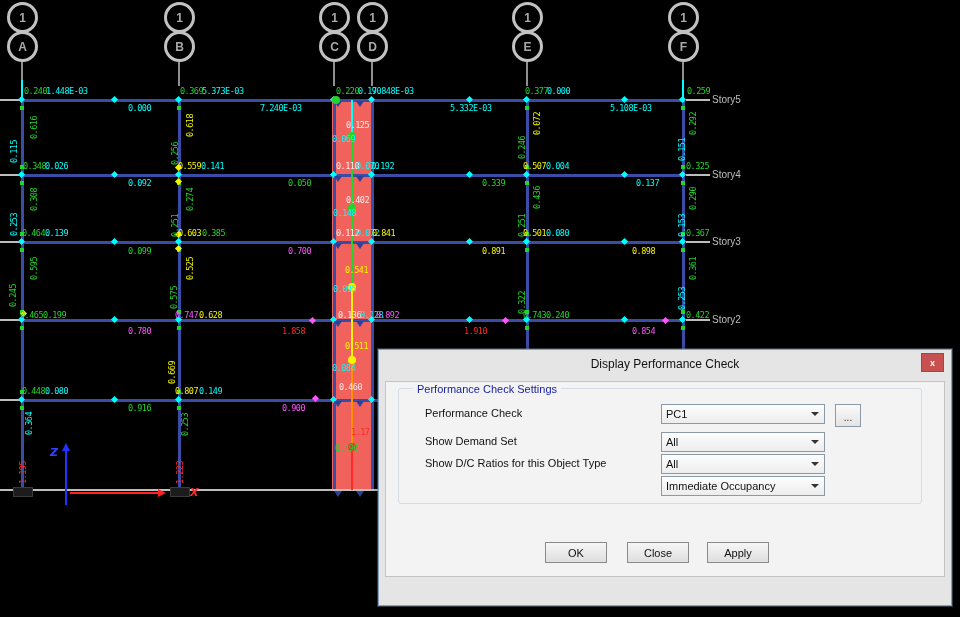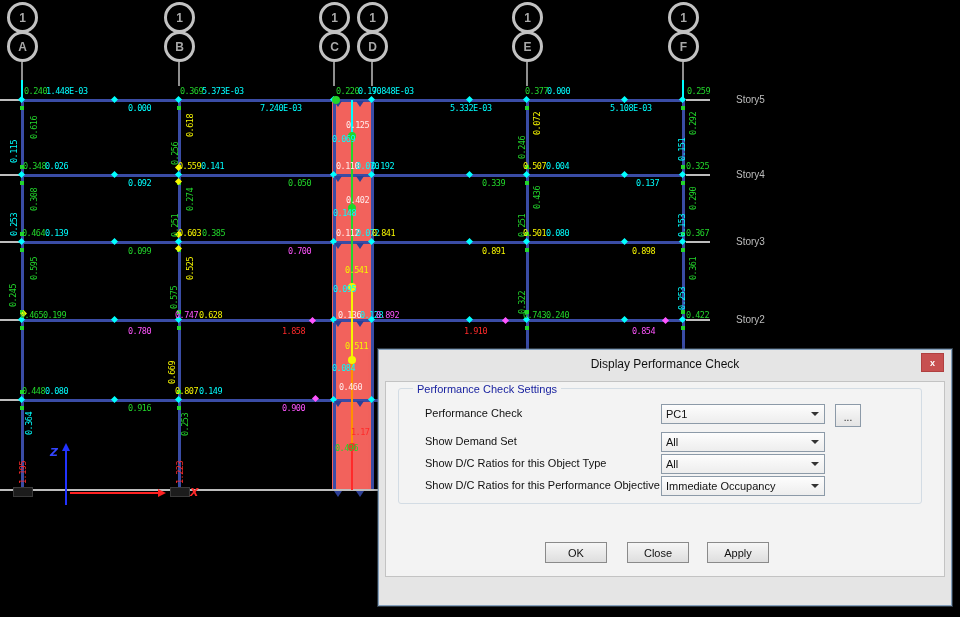--- a/index.html
+++ b/index.html
@@ -8,21 +8,21 @@
   .abs{position:absolute;}
   
   .beam{height:3px;background:#3a4ca5;}
   .col{width:3px;background:#3a4ca5;}
   .tick{height:2px;background:#bdbdbd;}
   .stem{width:2px;background:#8f8f8f;}
   .stemc{width:2px;background:#00ffff;}
   .bubble{width:25px;height:25px;border:3px solid #c2c2c2;border-radius:50%;
           color:#a9a9a9;font:bold 12px "Liberation Sans",sans-serif;
           display:flex;align-items:center;justify-content:center;background:#000;}
-  .storylbl{color:#bdbdbd;font:10px "Liberation Sans",sans-serif;margin-left:24px;}
+  .storylbl{color:#bdbdbd;font:10px "Liberation Sans",sans-serif;}
   .dcl{font:8.5px "DejaVu Sans Mono",monospace;letter-spacing:-0.5px;white-space:nowrap;line-height:9px;}
   .dclv{writing-mode:vertical-rl;transform:rotate(180deg);}
   .band{background:#f2625c;}
   .seg{width:2px;}
   .dot{width:8px;height:8px;border-radius:50%;}
   .diam{width:5px;height:5px;transform:rotate(45deg);}
   .sq{width:4px;height:4px;}
   .tri{width:0;height:0;border-left:4px solid transparent;border-right:4px solid transparent;
        border-top:6px solid #2d3f96;}
   .support{width:18px;height:8px;background:#1c1c1c;border:1px solid #3a3a3a;}
@@ -353,21 +353,20 @@
           <span class="val">All</span>
           <span class="chev"></span>
         </div>
 
         <span class="abs rowlbl" style="left:26px;top:68px;">Show D/C Ratios for this Object Type</span>
         <div class="abs combo" style="left:262px;top:65px;">
           <span class="val">All</span>
           <span class="chev"></span>
         </div>
 
-        <span class="abs rowlbl" style="left:26px;top:90px;">Show D/C Ratios for this Performance Objective</span>
         <div class="abs combo" style="left:262px;top:87px;">
           <span class="val">Immediate Occupancy</span>
           <span class="chev"></span>
         </div>
       </div>
 
       <div class="abs btn" style="left:159px;top:160px;">
           <span>OK</span>
         </div>
       <div class="abs btn" style="left:241px;top:160px;">

